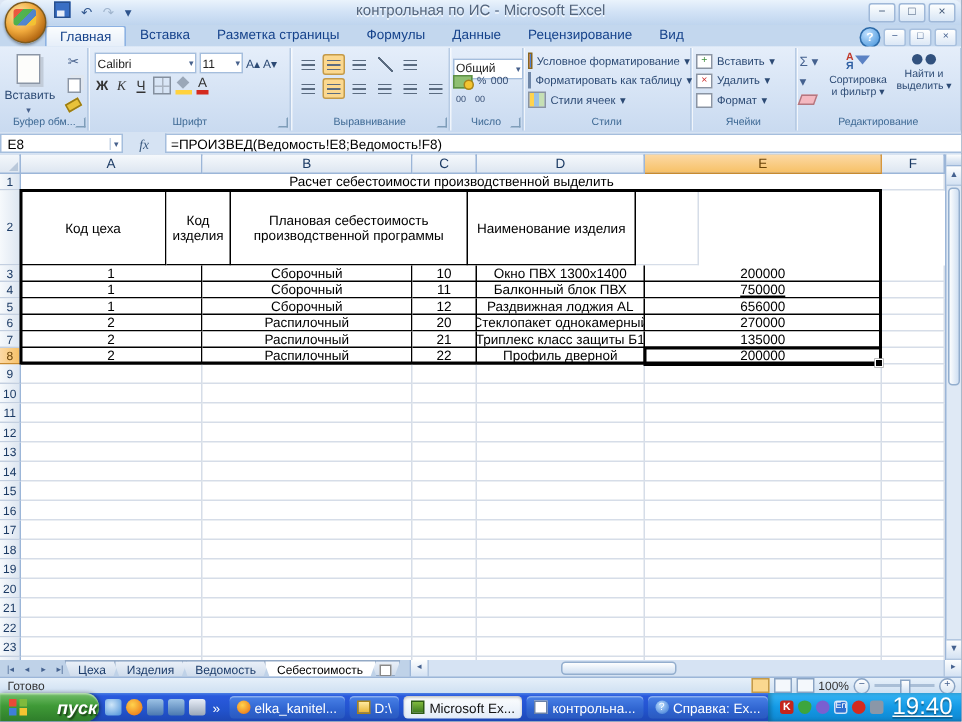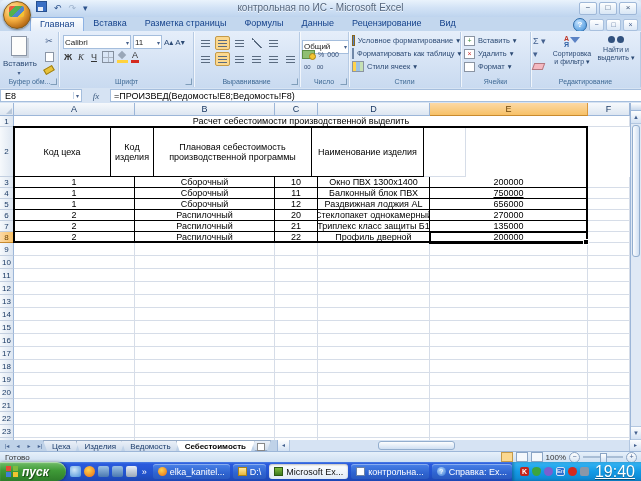--- a/index.html
+++ b/index.html
@@ -142,21 +142,21 @@
   .vs-arrow{height:12px;font-size:6px;color:#44618f;text-align:center;line-height:12px;background:linear-gradient(#fdfefe,#d4e2f3);border-bottom:1px solid #b3c7e0;}
   .vs-thumb{height:130px;background:linear-gradient(90deg,#fdfefe,#cfdff2);border:1px solid #93aece;border-radius:3px;margin:1px;}
   .vs-arrow.bottom{position:absolute;bottom:0;left:0;right:0;border-top:1px solid #b3c7e0;}
   
   .sheetrow{position:absolute;left:0;top:440px;width:641px;height:11px;background:#bfd2e8;display:flex;align-items:stretch;}
   .tabnav{display:flex;align-items:center;gap:1px;padding:0 2px;font-size:6px;color:#44618f;}
   .tabnav span{width:10px;text-align:center;}
   .sheettab{font-size:8px;color:#1d3d6b;padding:0 8px;line-height:11px;margin-left:-4px;
     background:linear-gradient(#eaf0f8,#cfdcec);border:1px solid #93a9c5;border-bottom:none;
     clip-path:polygon(0 0,100% 0,calc(100% - 4px) 100%,4px 100%);white-space:nowrap;text-align:center;}
-  .sheettab.active{background:#fff;font-weight:bold;color:#000;z-index:2;}
+  .sheettab.active{background:#fff;font-weight:normal;color:#000;z-index:2;}
   .instab{width:18px;background:linear-gradient(#eaf0f8,#cfdcec);border:1px solid #93a9c5;margin-left:-4px;
     clip-path:polygon(0 0,100% 0,calc(100% - 4px) 100%,4px 100%);position:relative;}
   .instab::after{content:'';position:absolute;left:5px;top:2px;width:6px;height:6px;background:#fff;border:1px solid #888;}
   .hscroll{flex:1;margin-left:6px;background:#d6e3f3;border-left:1px solid #9cb6d8;position:relative;}
   .hs-arrow{position:absolute;top:0;bottom:0;width:11px;font-size:6px;color:#44618f;text-align:center;line-height:11px;background:linear-gradient(#fdfefe,#d4e2f3);}
   .hs-arrow.l{left:0;border-right:1px solid #b3c7e0;}
   .hs-arrow.r{right:0;border-left:1px solid #b3c7e0;}
   .hs-thumb{position:absolute;left:100px;top:1px;bottom:1px;width:75px;background:linear-gradient(#fdfefe,#cfdff2);border:1px solid #93aece;border-radius:3px;}
   
   .statusbar{position:absolute;left:0;top:451px;width:641px;height:11px;background:linear-gradient(#e6f0fa,#cfe0f2);
@@ -167,21 +167,21 @@
   .viewbtn.on{background:#fbd88f;border-color:#c49a49;}
   .zoomtxt{font-size:8px;color:#333;}
   .zbtn{width:9px;height:9px;border-radius:50%;background:linear-gradient(#fff,#d7e4f2);border:1px solid #8aa4c4;
     font-size:7px;line-height:8px;text-align:center;color:#44618f;}
   .zslider{width:40px;height:2px;background:#a9bed6;position:relative;}
   .zthumb{position:absolute;left:17px;top:-3px;width:5px;height:8px;background:linear-gradient(#fff,#cfdff2);border:1px solid #8aa4c4;}
   
   .taskbar{position:absolute;left:0;top:462px;width:641px;height:19px;
     background:linear-gradient(#4b7fe3,#2a5ade 10%,#2253cd 60%,#1d47b4);display:flex;align-items:center;}
   .startbtn{height:19px;width:76px;background:linear-gradient(#74bf6b,#3f9a37 45%,#2e7d2a);
-    border-radius:0 9px 9px 0;display:flex;align-items:center;gap:4px;padding-left:6px;box-sizing:border-box;
+    border-radius:0 9px 9px 0;display:flex;align-items:center;gap:20px;padding-left:6px;box-sizing:border-box;
     box-shadow:inset 0 1px 1px rgba(255,255,255,.5),1px 0 3px rgba(0,0,0,.4);}
   .flag{width:12px;height:11px;background:
     linear-gradient(#e84a36,#e84a36) 0 0/5px 5px no-repeat,
     linear-gradient(#7fba3d,#7fba3d) 7px 0/5px 5px no-repeat,
     linear-gradient(#3f7fd8,#3f7fd8) 0 6px/5px 5px no-repeat,
     linear-gradient(#f3c431,#f3c431) 7px 6px/5px 5px no-repeat;}
   .starttxt{color:#fff;font-size:12px;font-weight:bold;font-style:italic;text-shadow:1px 1px 1px rgba(0,0,0,.5);}
   .qlaunch{display:flex;align-items:center;gap:3px;padding:0 4px;}
   .qlicon{width:11px;height:11px;border-radius:2px;}
   .qlicon.q0{background:radial-gradient(circle at 40% 35%,#cfe6f8,#4a90d9);}

